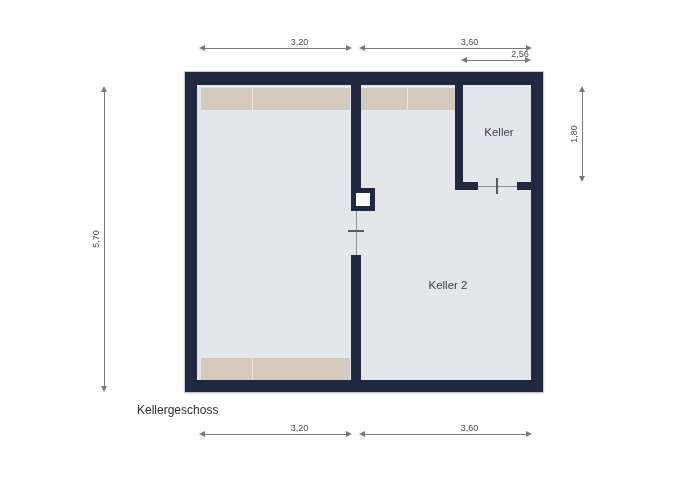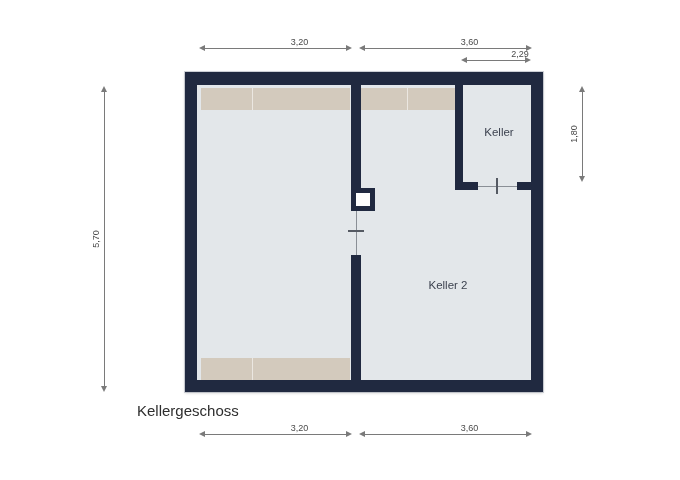--- a/index.html
+++ b/index.html
@@ -70,21 +70,21 @@
 
   
   .room-label {
     position:absolute;
     font-size:11.5px; line-height:13px;
     color: var(--label-text, #3d4350);
     text-align:center;
   }
   .plan-title {
     position:absolute;
-    font-size:15px; line-height:13px;
+    font-size:12px; line-height:13px;
     color:#2e2e2e;
   }
 </style>
 </head>
 <body>
 
 <div class="canvas">
 
   <div class="abs wall-base" style="left:185px; top:72px; width:358px; height:320px;"></div>
 
@@ -127,21 +127,21 @@
   <div class="dim-h" style="left:199px; top:45px; width:153px;">
     <span class="line"></span>
     <span class="dim-label">3,20</span>
   </div>
   <div class="dim-h" style="left:359px; top:45px; width:173px;">
     <span class="line"></span>
     <span class="dim-label">3,60</span>
   </div>
   <div class="dim-h" style="left:461px; top:57px; width:70px;">
     <span class="line"></span>
-    <span class="dim-label">2,29</span>
+    <span class="dim-label">2,56</span>
   </div>
 
   <div class="dim-h" style="left:199px; top:431px; width:153px;">
     <span class="line"></span>
     <span class="dim-label">3,20</span>
   </div>
   <div class="dim-h" style="left:359px; top:431px; width:173px;">
     <span class="line"></span>
     <span class="dim-label">3,60</span>
   </div>

